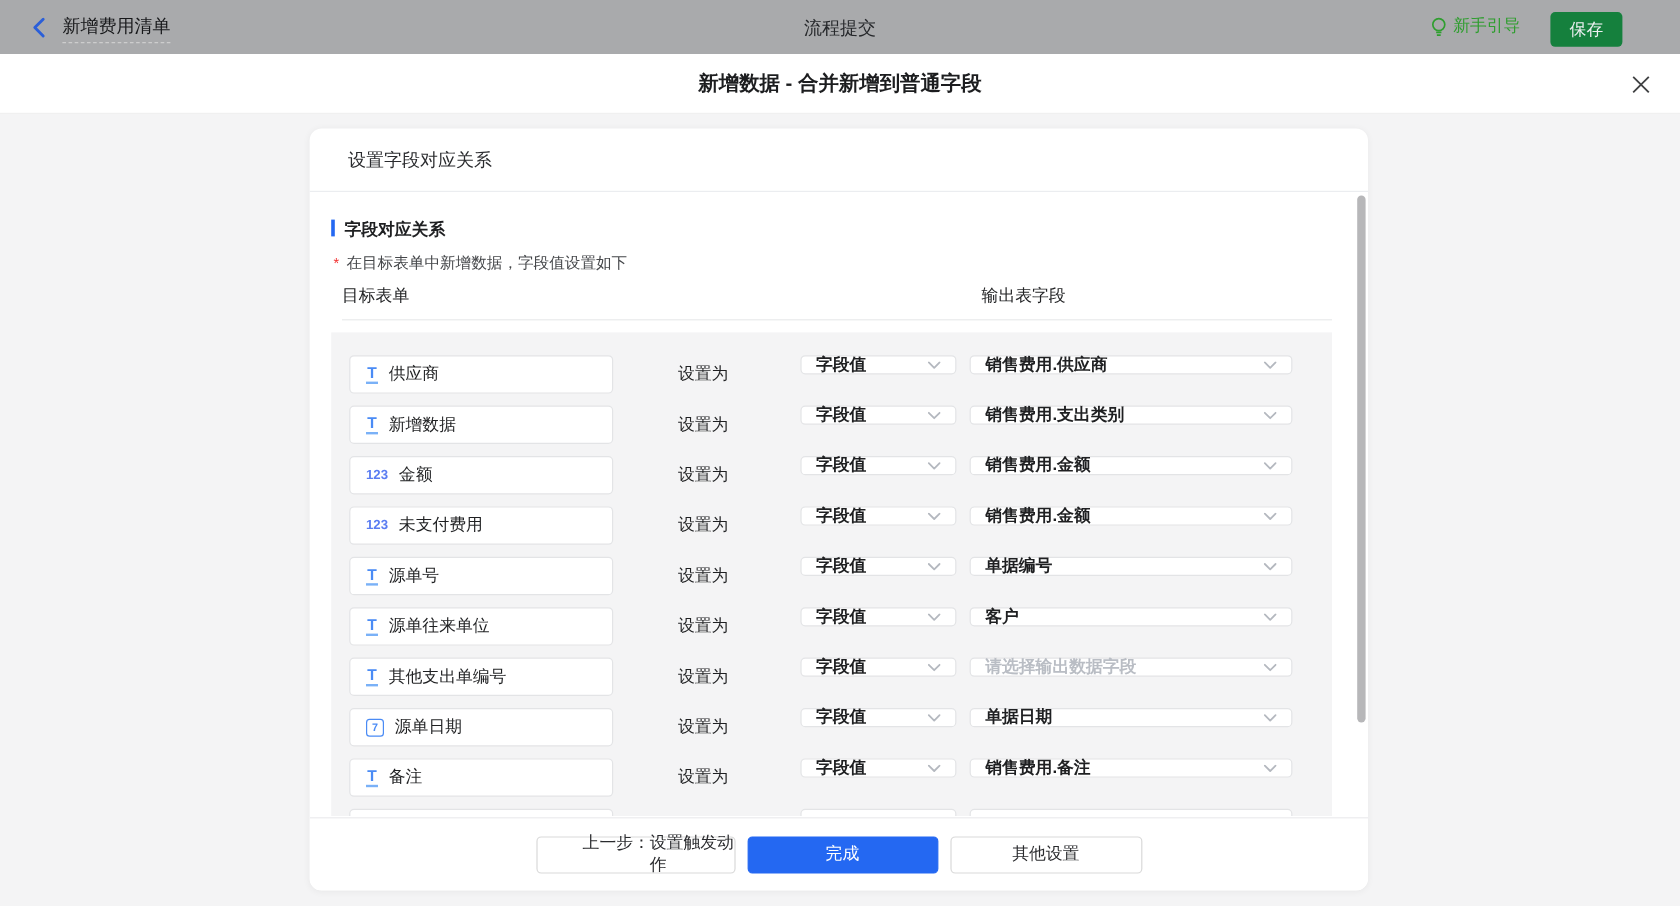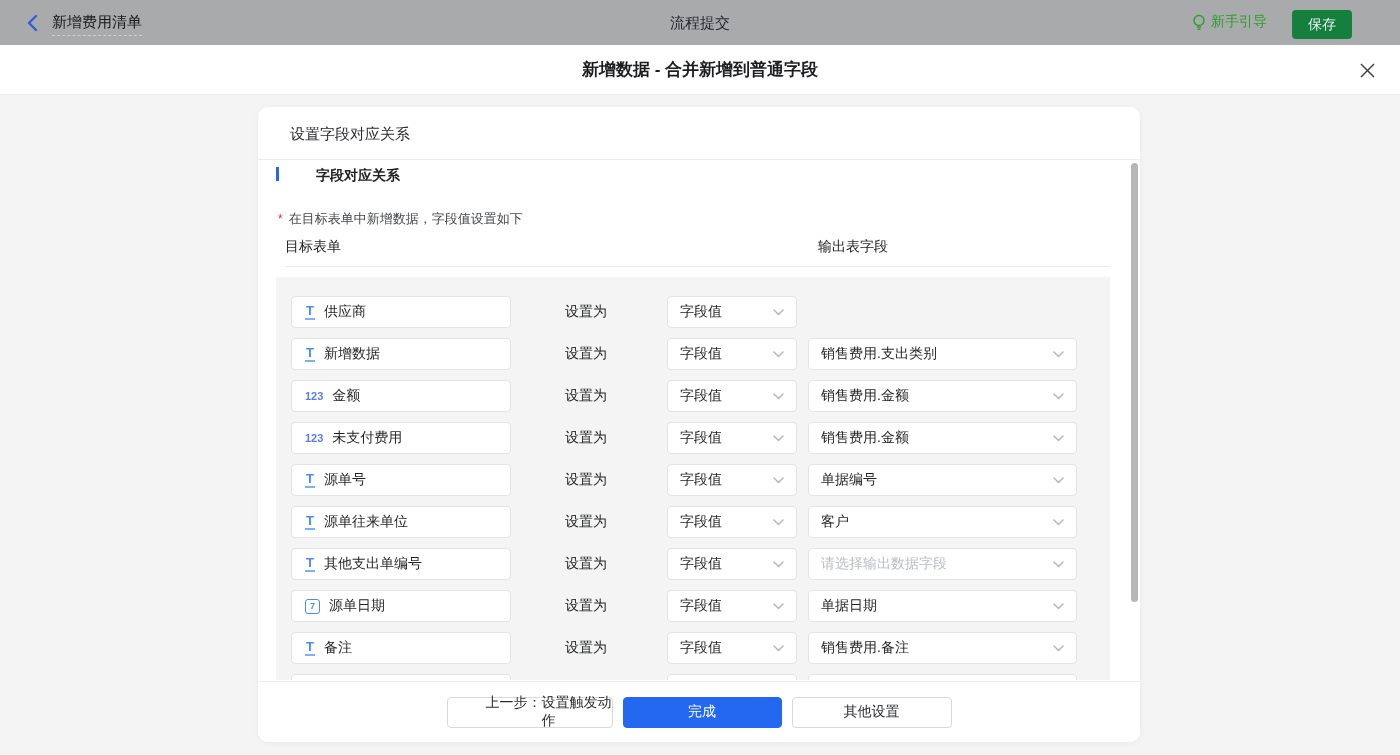--- a/index.html
+++ b/index.html
@@ -31,22 +31,22 @@
 
   
   .dlg-body { position:absolute; left:0; top:95px; width:1400px; height:660px;
     background:#f4f4f5; }
   .card { position:absolute; left:258px; top:12px; width:882px; height:635px;
     background:#ffffff; border-radius:10px; box-shadow:0 1px 6px rgba(0,0,0,0.05);
     overflow:hidden; }
   .card-header { height:53px; line-height:53px; padding-left:32px; font-size:15px;
     color:#2a2b2e; border-bottom:1px solid #ebedf0; }
 
-  .section-row { position:absolute; left:18px; top:60px; display:flex;
-    align-items:flex-start;gap:29px; }
+  .section-row { position:absolute; left:18px; top:76px; display:flex;
+    align-items:flex-start; }
   .section-bar { width:3px; height:14px; background:#2468f2; margin-right:8px; }
   .section-title { font-size:14px; font-weight:700; color:#1f2022; }
   .note-row { position:absolute; left:20px; top:103px; font-size:13px; color:#45474a; }
   .note-star { color:#f23030; margin-right:6px; font-size:12px; }
   .col-target { position:absolute; left:27px; top:131px; font-size:14px; color:#222325; }
   .col-output { position:absolute; left:560px; top:131px; font-size:14px; color:#222325; }
   .col-divider { position:absolute; left:27px; top:159px; width:825px; height:1px;
     background:#e9eaec; }
 
   .rows-panel { position:absolute; left:18px; top:170px; width:834px; height:403px;
@@ -58,23 +58,23 @@
   .ficon { display:inline-flex; align-items:center; justify-content:center;
     margin-right:9px; }
   .ficon.text-field-icon { font-size:13px; font-weight:700; color:#4a8bf5;
     border-bottom:2px solid #7ab1f7; line-height:13px; padding:0 1px 1px; }
   .ficon.number-field-icon { font-size:11px; font-weight:700; color:#5a7cf2;
     letter-spacing:0; }
   .ficon.date-field-icon { width:15px; height:15px; border:1.5px solid #4a8bf5;
     border-radius:3px; font-size:9px; font-weight:700; color:#4a8bf5; }
   .flabel { font-size:14px; color:#1f2022; }
   .set-as { position:absolute; left:289px; top:7px; font-size:14px; color:#1f2022; }
-  .dd { position:absolute; top:0; height:32px; background:#fff;
+  .dd { position:absolute; top:0; height:16px; background:#fff;
     border:1px solid #e3e4e6; border-radius:4px; display:flex; align-items:center;
-    justify-content:space-between; padding:0 12px; cursor:pointer; }
+    justify-content:space-between; padding:0 12px; cursor:pointer;font-weight:bold; }
   .dd1 { left:391px; width:130px; }
   .dd2 { left:532px; width:269px; }
   .dd-text { font-size:14px; color:#1f2022; white-space:nowrap; overflow:hidden; }
   .dd-text.placeholder { color:#b9bdc4; }
   .chev { flex:0 0 auto; margin-left:8px; }
 
   .scrollbar-thumb { position:absolute; left:873px; top:56px; width:7px; height:439px;
     background:#b7b7b9; border-radius:4px; cursor:pointer; }
 
   .card-footer { position:absolute; left:0; top:574px; width:882px; height:61px;
@@ -144,20 +144,26 @@
       <span class="ficon text-field-icon">T</span>
       <span class="flabel">供应商</span>
     </div>
     <span class="set-as">设置为</span>
     <div class="dd dd1">
       <span class="dd-text">字段值</span>
       <svg class="chev" width="11" height="7" viewBox="0 0 11 7">
         <polyline points="1,1 5.5,5.5 10,1" fill="none" stroke="#b4b8bf" stroke-width="1.5" stroke-linecap="round" stroke-linejoin="round"></polyline>
       </svg>
     </div>
+    <div class="dd dd2">
+      <span class="dd-text">销售费用.供应商</span>
+      <svg class="chev" width="11" height="7" viewBox="0 0 11 7">
+        <polyline points="1,1 5.5,5.5 10,1" fill="none" stroke="#b4b8bf" stroke-width="1.5" stroke-linecap="round" stroke-linejoin="round"></polyline>
+      </svg>
+    </div>
   </div>
 
   <div class="map-row">
     <div class="field-box">
       <span class="ficon text-field-icon">T</span>
       <span class="flabel">新增数据</span>
     </div>
     <span class="set-as">设置为</span>
     <div class="dd dd1">
       <span class="dd-text">字段值</span>

